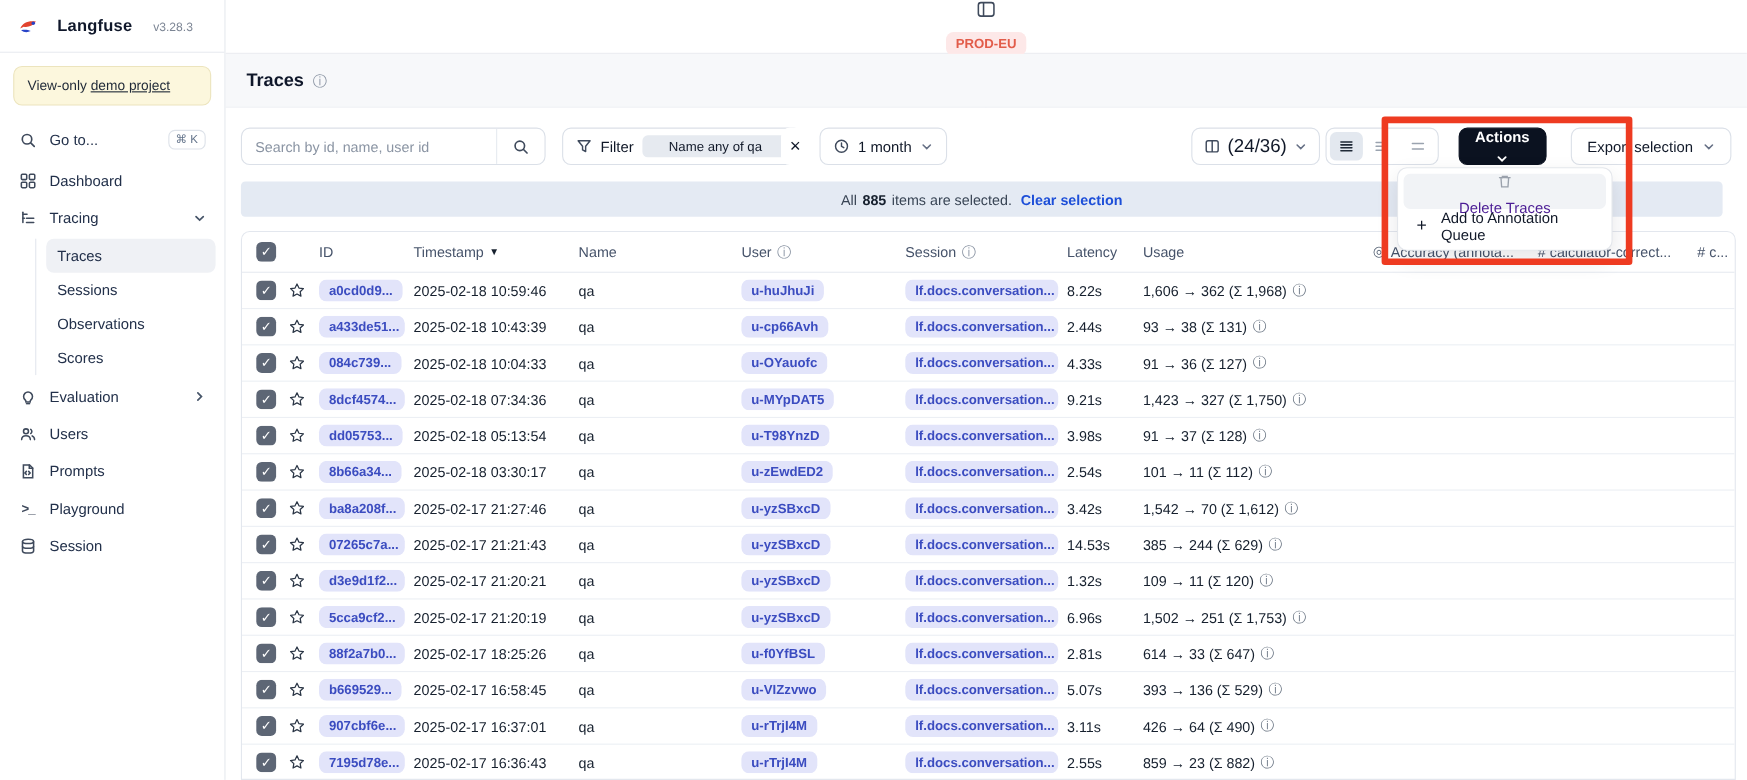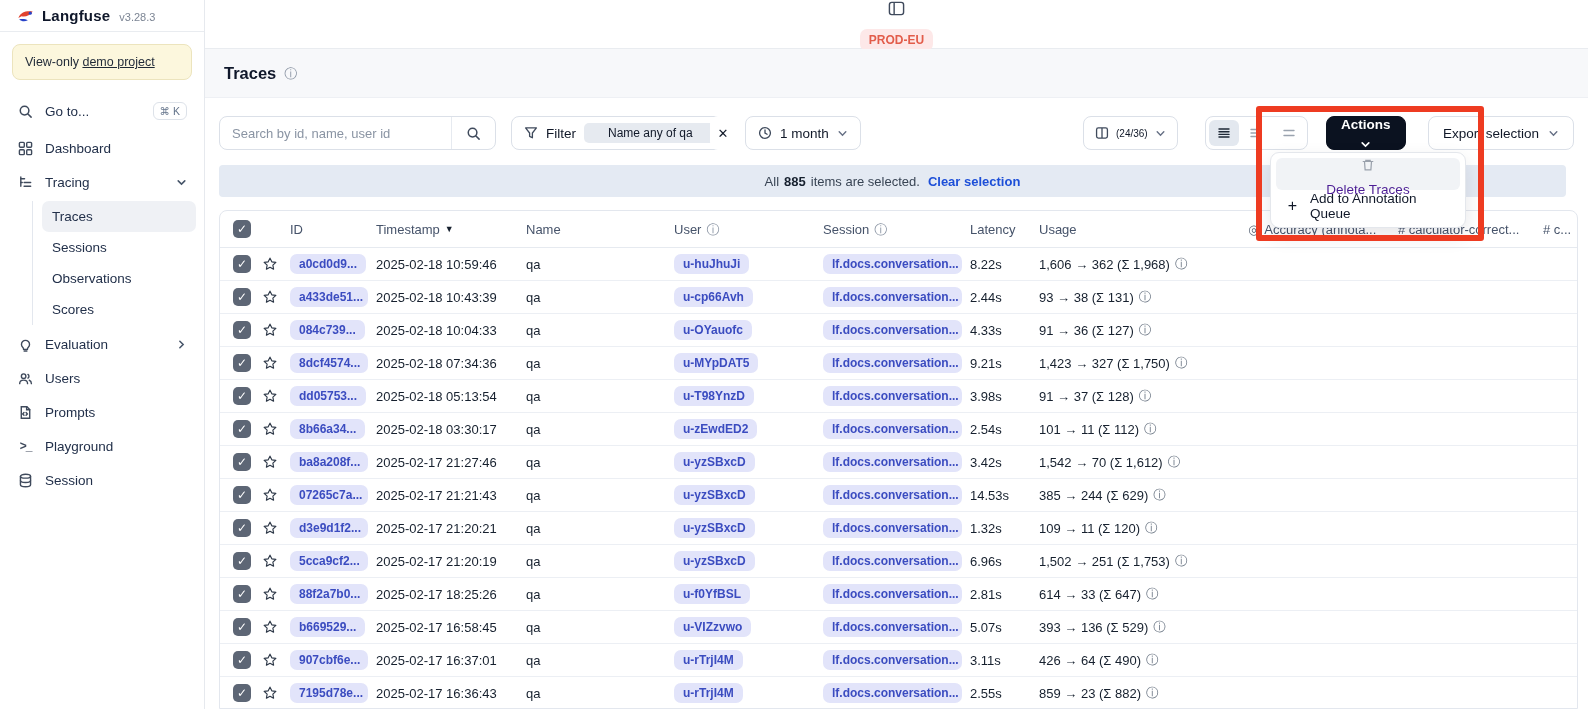--- a/index.html
+++ b/index.html
@@ -4,21 +4,21 @@
 <style>
   * { margin:0; padding:0; box-sizing:border-box; }
   html,body { width:1588px; height:709px; overflow:hidden;
     font-family:"Liberation Sans","DejaVu Sans",sans-serif;
     background:#fff; color:#0f172a; }
   svg { display:block; }
 
   
   #sidebar { position:absolute; left:0; top:0; width:205px; height:709px;
     background:#fff; border-right:1px solid #e6e9ee; z-index:5; }
-  #logo-row { height:32px; display:flex; align-items:center; gap:7px;
+  #logo-row { height:48px; display:flex; align-items:center; gap:17px;
     padding:0 16px; border-bottom:1px solid #e9ecf0; }
   #brand { font-weight:700; font-size:15px; letter-spacing:.2px; }
   #version { font-size:11px; color:#7c8594; margin-left:2px; margin-top:2px; }
   #viewonly { margin:12px 12px 0 12px; background:#fcf7dd; border:1px solid #ece4bd;
     border-radius:8px; padding:10px 12px; font-size:12.5px; color:#1f2937; }
   #viewonly u { text-decoration:underline; }
   #nav { padding:14px 8px 0 8px; }
   .nav-item { display:flex; align-items:center; gap:11px; height:34px;
     padding:0 9px; border-radius:7px; font-size:13.5px; color:#22304a; cursor:pointer; }
   .nav-item .nicon { width:17px; height:17px; color:#3f4a5c; flex:none;
@@ -61,21 +61,21 @@
     color:#101828; font-family:inherit; background:transparent; }
   #search-input::placeholder { color:#8a94a3; }
   #search-btn { width:44px; height:100%; border-left:1px solid #e6eaf0;
     display:flex; align-items:center; justify-content:center; color:#3f4a5c; cursor:pointer; }
   #filter-btn { left:306px; padding:0 12px; gap:8px; font-weight:500; }
   #filter-badge { background:#e6eaf0; border-radius:5px; padding:3px 24px;
     font-size:12px; font-weight:400; color:#101828; }
   #clear-filter { left:505px; border:0; width:26px; justify-content:center;
     color:#101828; font-size:13px; }
   #time-btn { left:540px; padding:0 12px; gap:8px; font-weight:500; }
-  #cols-btn { left:878px; padding:0 11px; gap:7px; font-size:10px; font-weight:500;justify-content:space-between; }
+  #cols-btn { left:878px; padding:0 11px; gap:7px; font-size:17px; font-weight:500;justify-content:space-between; }
   #rowh-group { left:1000px; width:103px; padding:3px; gap:2px; }
   .seg { width:31px; height:26px; border-radius:6px; display:flex; align-items:center;
     justify-content:center; cursor:pointer; }
   .seg.sel { background:#e3e8ef; }
   #actions-btn { left:1121px; background:#0b1220; border-color:#0b1220; color:#fff;
     font-weight:600; padding:0 14px; gap:7px;flex-direction:column; }
   #export-btn { left:1223px; padding:0 14px; gap:9px; font-weight:500; }
   .chev { color:#667085; }
   #actions-btn .chev { color:#fff; }
 

